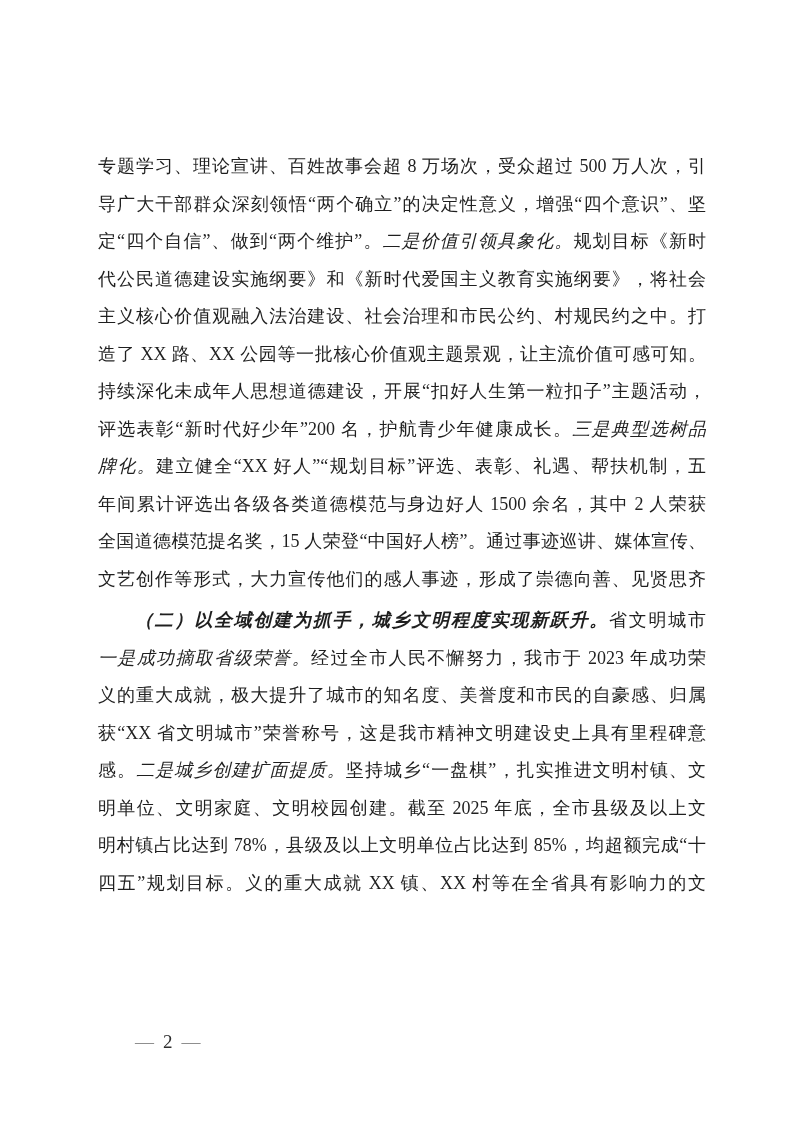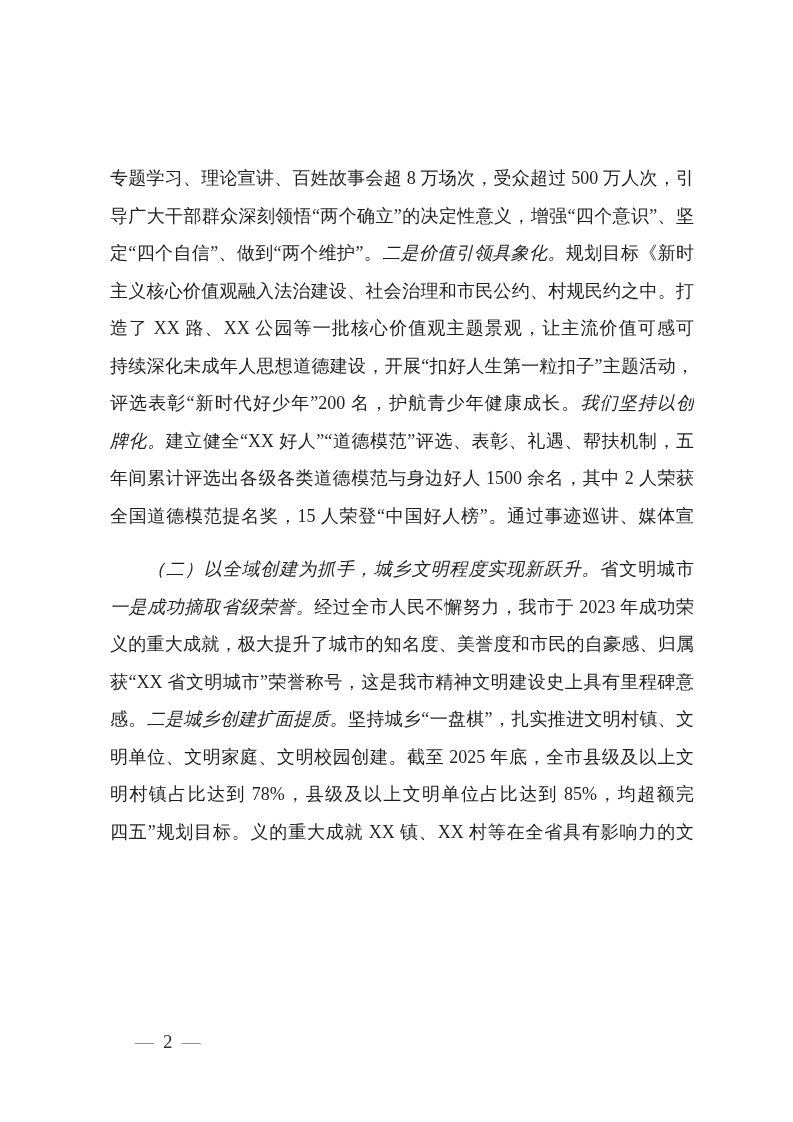--- a/index.html
+++ b/index.html
@@ -20,21 +20,21 @@
     inset: 0;
     background: #ffffff;
   }
   .document-body {
     position: absolute;
     left: 94px;
     top: 144px;
     width: 616px;
   }
   .paragraph {
-    margin: 16px;
+    margin: 4px;
     padding: 0;
   }
   .line {
     font-size: 18px;
     height: 37.5px;
     line-height: 37.5px;
     text-align: justify;
     text-align-last: justify;
     overflow: hidden;
     white-space: normal;
@@ -50,21 +50,21 @@
     font-weight: normal;
   }
   
   .seg-kai {
     font-style: italic;
     font-weight: normal;
   }
   
   .seg-kai-bold {
     font-style: italic;
-    font-weight: normal;
+    font-weight: bold;
   }
   .page-footer {
     position: absolute;
     left: 135px;
     top: 1031px;
     font-size: 19px;
     line-height: 22px;
     color: #2e2e2e;
   }
   .footer-dash {
@@ -78,27 +78,29 @@
 </head>
 <body>
 
 <div class="document-page">
 
   <div class="document-body" id="doc-body">
       <div class="paragraph">
         <div class="line"><span class="seg-normal">专题学习、理论宣讲、百姓故事会超 8 万场次，受众超过 500 万人次，引</span></div>
         <div class="line"><span class="seg-normal">导广大干部群众深刻领悟“两个确立”的决定性意义，增强“四个意识”、坚</span></div>
         <div class="line"><span class="seg-normal">定“四个自信”、做到“两个维护”。</span><span class="seg-kai">二是价值引领具象化。</span><span class="seg-normal">规划目标《新时</span></div>
+        <div class="line"><span class="seg-normal">代公民道德建设实施纲要》和《新时代爱国主义教育实施纲要》，将社会</span></div>
         <div class="line"><span class="seg-normal">主义核心价值观融入法治建设、社会治理和市民公约、村规民约之中。打</span></div>
         <div class="line"><span class="seg-normal">造了 XX 路、XX 公园等一批核心价值观主题景观，让主流价值可感可知。</span></div>
         <div class="line"><span class="seg-normal">持续深化未成年人思想道德建设，开展“扣好人生第一粒扣子”主题活动，</span></div>
-        <div class="line"><span class="seg-normal">评选表彰“新时代好少年”200 名，护航青少年健康成长。</span><span class="seg-kai">我们坚持以创</span></div>
-        <div class="line"><span class="seg-kai">牌化。</span><span class="seg-normal">建立健全“XX 好人”“道德模范”评选、表彰、礼遇、帮扶机制，五</span></div>
+        <div class="line"><span class="seg-normal">评选表彰“新时代好少年”200 名，护航青少年健康成长。</span><span class="seg-kai">三是典型选树品</span></div>
+        <div class="line"><span class="seg-kai">牌化。</span><span class="seg-normal">建立健全“XX 好人”“规划目标”评选、表彰、礼遇、帮扶机制，五</span></div>
         <div class="line"><span class="seg-normal">年间累计评选出各级各类道德模范与身边好人 1500 余名，其中 2 人荣获</span></div>
         <div class="line"><span class="seg-normal">全国道德模范提名奖，15 人荣登“中国好人榜”。通过事迹巡讲、媒体宣传、</span></div>
+        <div class="line"><span class="seg-normal">文艺创作等形式，大力宣传他们的感人事迹，形成了崇德向善、见贤思齐</span></div>
       </div>
       <div class="paragraph">
         <div class="line indent"><span class="seg-kai-bold">（二）以全域创建为抓手，城乡文明程度实现新跃升。</span><span class="seg-normal">省文明城市</span></div>
         <div class="line"><span class="seg-kai">一是成功摘取省级荣誉。</span><span class="seg-normal">经过全市人民不懈努力，我市于 2023 年成功荣</span></div>
         <div class="line"><span class="seg-normal">义的重大成就，极大提升了城市的知名度、美誉度和市民的自豪感、归属</span></div>
         <div class="line"><span class="seg-normal">获“XX 省文明城市”荣誉称号，这是我市精神文明建设史上具有里程碑意</span></div>
         <div class="line"><span class="seg-normal">感。</span><span class="seg-kai">二是城乡创建扩面提质。</span><span class="seg-normal">坚持城乡“一盘棋”，扎实推进文明村镇、文</span></div>
         <div class="line"><span class="seg-normal">明单位、文明家庭、文明校园创建。截至 2025 年底，全市县级及以上文</span></div>
         <div class="line"><span class="seg-normal">明村镇占比达到 78%，县级及以上文明单位占比达到 85%，均超额完成“十</span></div>
         <div class="line"><span class="seg-normal">四五”规划目标。义的重大成就 XX 镇、XX 村等在全省具有影响力的文</span></div>

